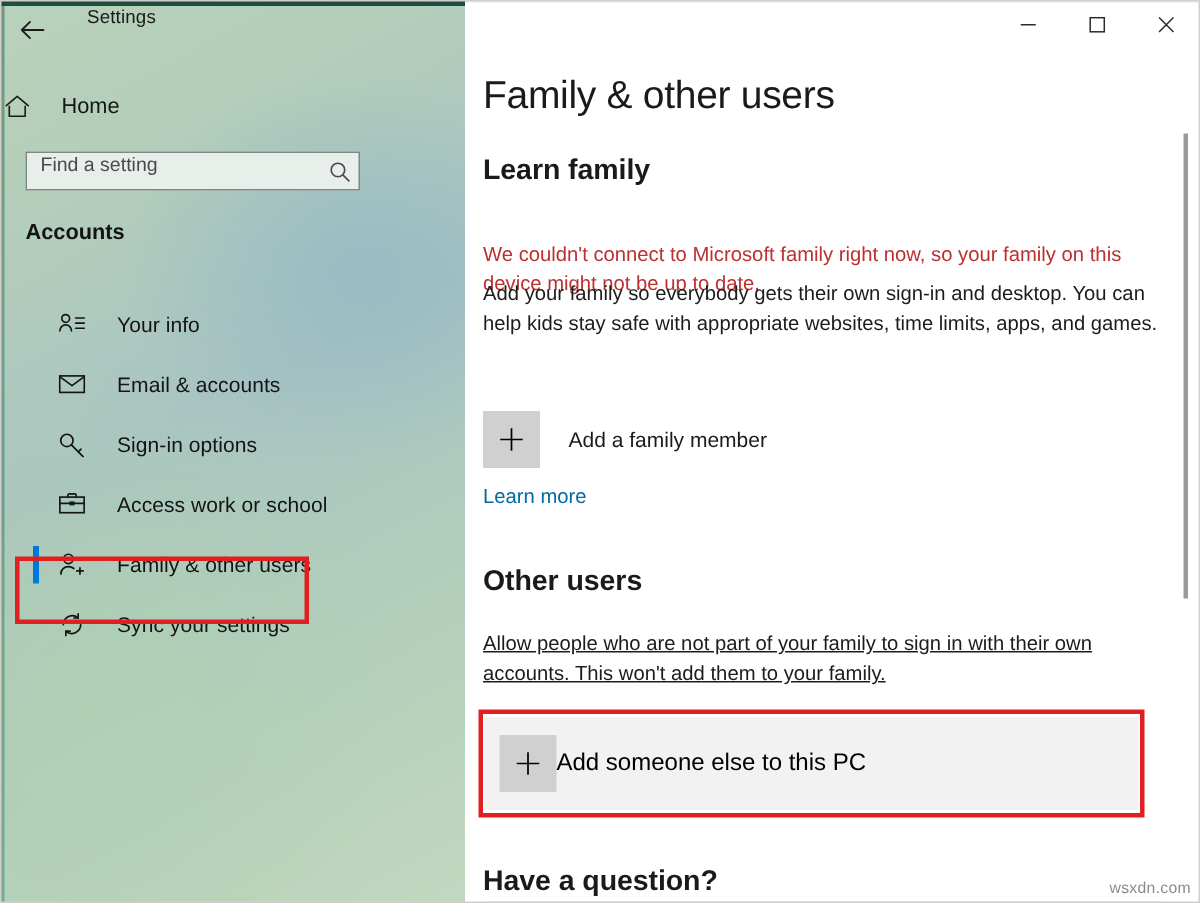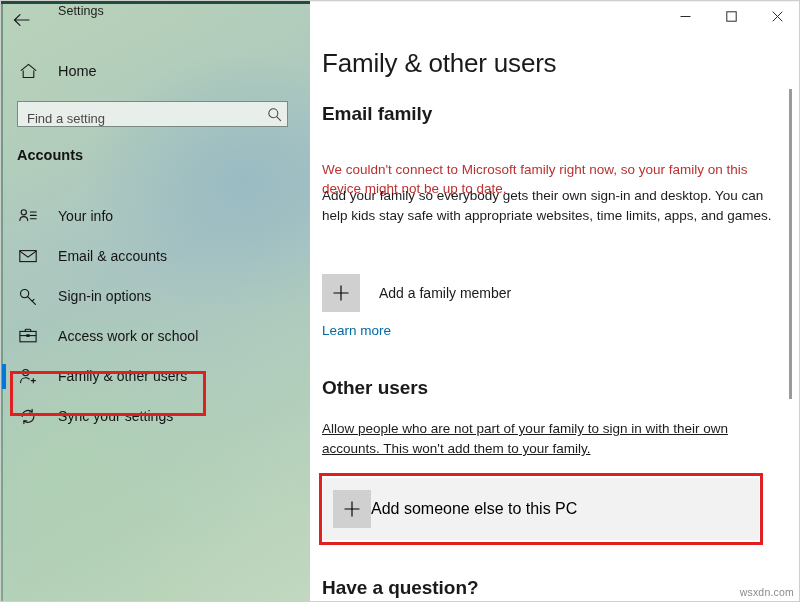--- a/index.html
+++ b/index.html
@@ -83,35 +83,35 @@
     letter-spacing: .1px;
   }
 
   
   .home-row {
     position: absolute;
     top: 56px; left: 0;
     width: 310px; height: 30px;
     display: flex;
     align-items: center;
-    padding-left: 17px;
+    padding-left: 0;
     z-index: 14;
   }
   .home-row .ic { width: 22px; height: 22px; display:flex; align-items:center; justify-content:center; color:#1b1b1b;}
   .home-row .lbl { font-size: 14.5px; color: #161616; margin-left: 19px; }
 
   
   .search-wrap {
     position: absolute;
     top: 101px; left: 17px;
-    width: 271px; height: 26px;
+    width: 223px; height: 26px;
     background: #e8eeea;
     border: 1px solid #7a8a82;
     display: flex;
-    align-items: flex-end;
+    align-items: flex-start;
     z-index: 14;
   }
   .search-input {
     flex: 1;
     border: none;
     outline: none;
     background: transparent;
     font-family: "Liberation Sans", sans-serif;
     font-size: 13px;
     color: #3a3a3a;
@@ -133,20 +133,21 @@
     color: #131313;
     z-index: 14;
   }
 
   
   .nav-list {
     position: absolute;
     top: 196px; left: 0;
     width: 360px;
     z-index: 14;
+    padding-left: 20px;
   }
   .nav-item {
     position: relative;
     height: 40px;
     display: flex;
     align-items: center;
     padding-left: 17px;
   }
   .nav-item .ic {
     width: 22px; height: 22px;
@@ -469,21 +470,21 @@
       </button>
       <button class="win-btn">
         <svg width="11" height="11" viewBox="0 0 11 11" stroke="currentColor" stroke-width="1" fill="none">
           <path d="M0.7 0.7 10.3 10.3M10.3 0.7 0.7 10.3"></path>
         </svg>
       </button>
     </div>
 
     <h1 class="page-title">Family &amp; other users</h1>
 
-    <h2 class="sec-head your-family">Email family</h2>
+    <h2 class="sec-head your-family">Learn family</h2>
 
     <p class="err-text">We couldn't connect to Microsoft family right now, so your family on this device might not be up to date.</p>
 
     <p class="body-text family-desc">Add your family so everybody gets their own sign-in and desktop. You can help kids stay safe with appropriate websites, time limits, apps, and games.</p>
 
     <div class="add-row family">
       <span class="plus-tile">
         <svg width="18" height="18" viewBox="0 0 18 18" stroke="currentColor" stroke-width="1.15">
           <path d="M9 1.5v15M1.5 9h15"></path>
         </svg>

